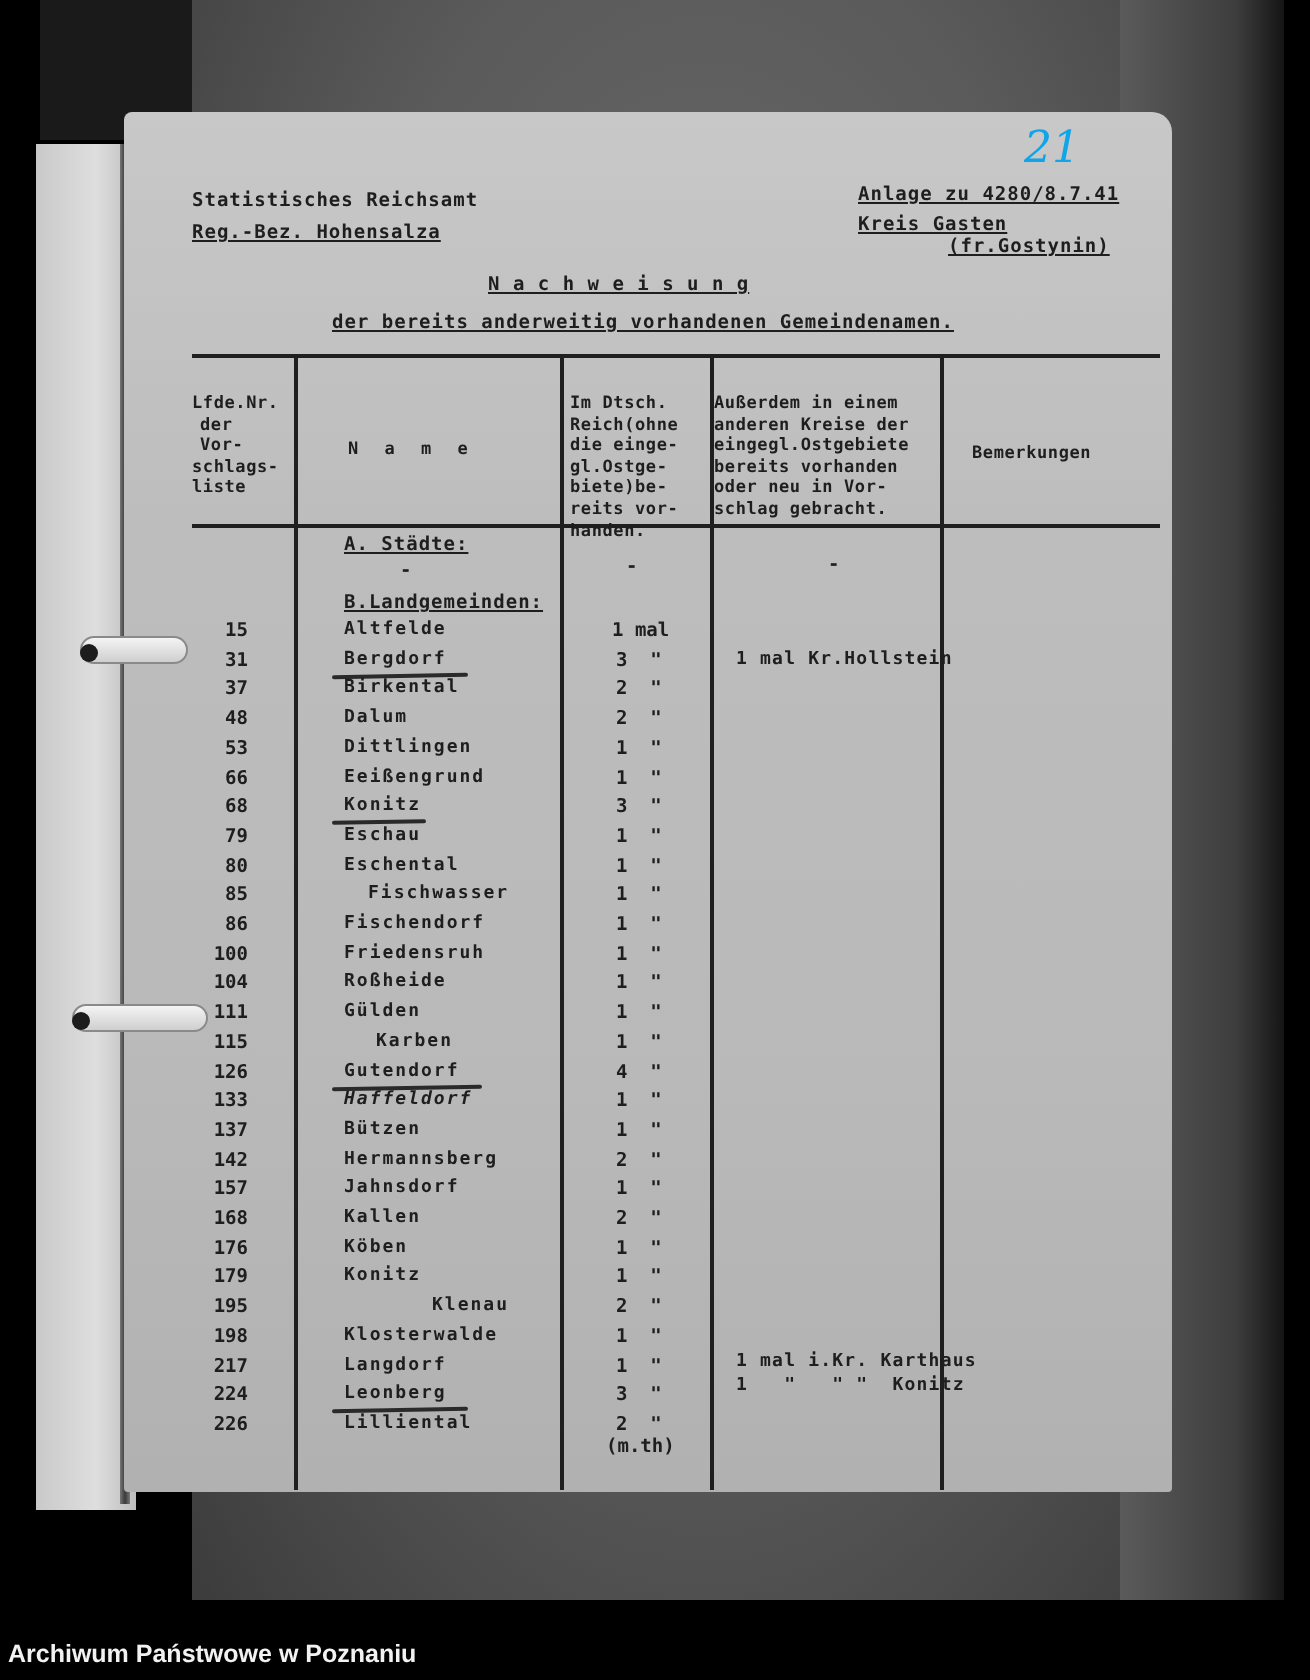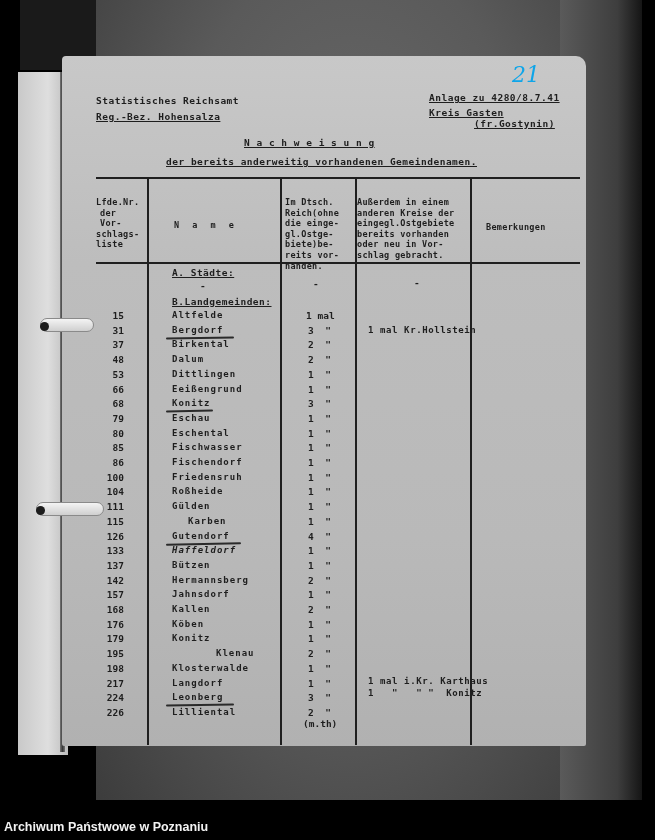--- a/index.html
+++ b/index.html
@@ -154,21 +154,21 @@
     <div class="row-name" style="top: 398.2px;">Konitz</div>
     <div class="row-count" style="top: 398.2px; left: 308px; white-space: pre;">3  "</div>
     <div class="pen" style="left: 166px; top: 410.2px; width: 47px;"></div>
     <div class="row-num" style="top: 412.9px;">79</div>
     <div class="row-name" style="top: 412.9px;">Eschau</div>
     <div class="row-count" style="top: 412.9px; left: 308px; white-space: pre;">1  "</div>
     <div class="row-num" style="top: 427.6px;">80</div>
     <div class="row-name" style="top: 427.6px;">Eschental</div>
     <div class="row-count" style="top: 427.6px; left: 308px; white-space: pre;">1  "</div>
     <div class="row-num" style="top: 442.3px;">85</div>
-    <div class="row-name" style="top: 442.3px;">Fischwasser</div>
+    <div class="row-name" style="top: 442.3px; margin-left: 12px;">Fischwasser</div>
     <div class="row-count" style="top: 442.3px; left: 308px; white-space: pre;">1  "</div>
     <div class="row-num" style="top: 457px;">86</div>
     <div class="row-name" style="top: 457px;">Fischendorf</div>
     <div class="row-count" style="top: 457px; left: 308px; white-space: pre;">1  "</div>
     <div class="row-num" style="top: 471.7px;">100</div>
     <div class="row-name" style="top: 471.7px;">Friedensruh</div>
     <div class="row-count" style="top: 471.7px; left: 308px; white-space: pre;">1  "</div>
     <div class="row-num" style="top: 486.4px;">104</div>
     <div class="row-name" style="top: 486.4px;">Roßheide</div>
     <div class="row-count" style="top: 486.4px; left: 308px; white-space: pre;">1  "</div>

